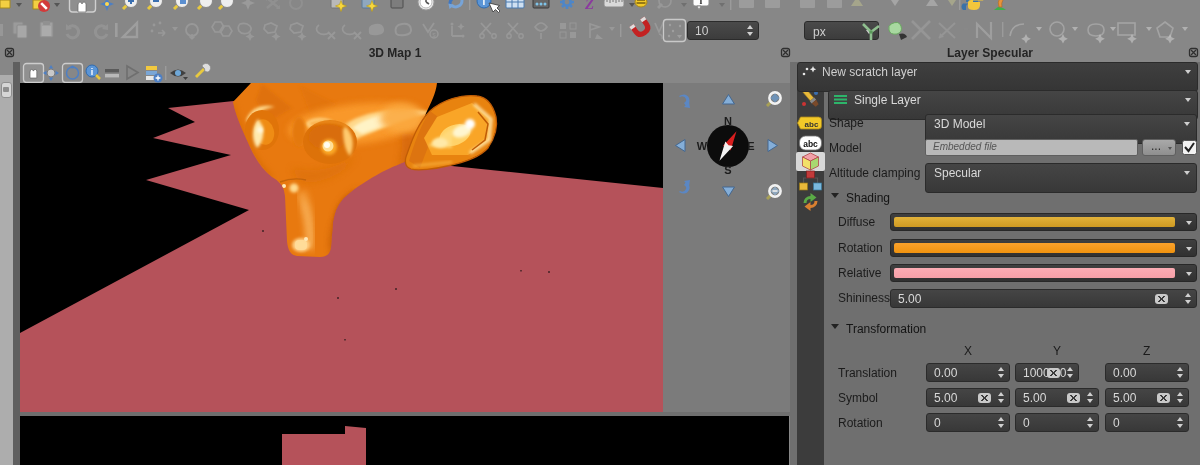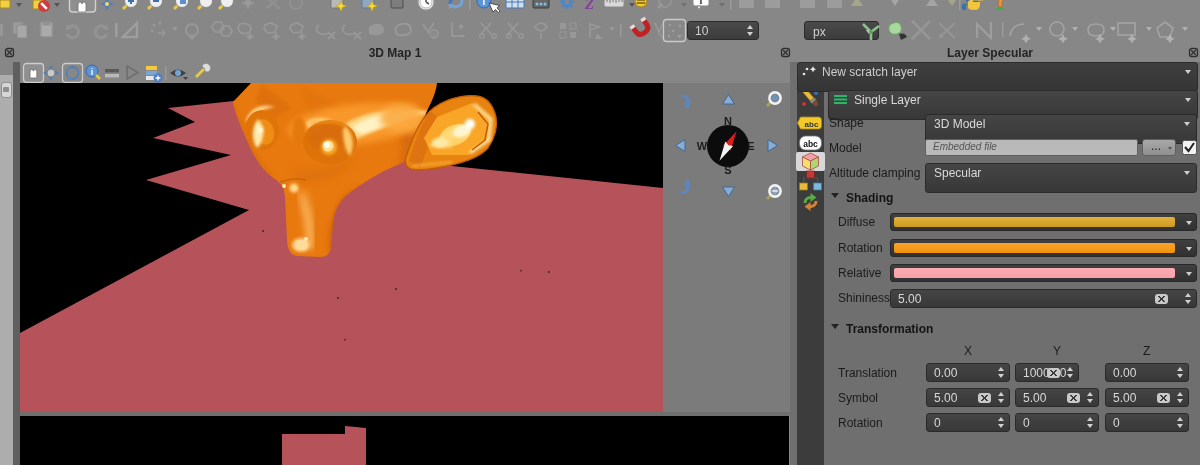--- a/index.html
+++ b/index.html
@@ -9,21 +9,21 @@
 .combo .tx{position:absolute;left:8px;top:1px;white-space:nowrap}
 .carr{position:absolute;right:6px;top:7px;width:0;height:0;border-left:3px solid transparent;border-right:3px solid transparent;border-top:4px solid #cfcfcf}
 .spin{position:absolute;height:19px;border:1px solid #2b2b2b;border-radius:3px;background:linear-gradient(#454545,#383838);box-sizing:border-box;color:#d9d9d9;font-size:12px}
 .spin .tx{position:absolute;left:7px;top:2px;white-space:nowrap}
 .upd{position:absolute;right:5px;top:3px;width:0;height:0;border-left:3.5px solid transparent;border-right:3.5px solid transparent;border-bottom:4.5px solid #d0d0d0}
 .dnd{position:absolute;right:5px;bottom:3px;width:0;height:0;border-left:3.5px solid transparent;border-right:3.5px solid transparent;border-top:4.5px solid #d0d0d0}
 .clr{position:absolute;width:13px;height:10px;border-radius:3px;background:#c9c9c9}
 .clr:before{content:"";position:absolute;left:3px;top:2px;width:7px;height:6px;background:
  linear-gradient(45deg,transparent 40%,#3a3a3a 40%,#3a3a3a 60%,transparent 60%),
  linear-gradient(-45deg,transparent 40%,#3a3a3a 40%,#3a3a3a 60%,transparent 60%)}
-.grphd{position:absolute;font-size:12px;font-weight:700;color:#141414}
+.grphd{position:absolute;font-size:12px;font-weight:400;color:#141414}
 .tri{position:absolute;width:0;height:0;border-left:4.5px solid transparent;border-right:4.5px solid transparent;border-top:5.5px solid #222}
 </style></head><body>
 
 <svg class="abs" style="left:0;top:0" width="1200" height="46">
 <rect x="0" y="0" width="1200" height="46" fill="#878787"></rect>
 <g id="row1">
 
  <path d="M0 0 L10 0 L10 8 L0 8 Z" fill="#f3cf42" stroke="#a78a1a" stroke-width="1"></path>
  <path d="M16 3 l6 0 l-3 4 z" fill="#555"></path>
  <rect x="33" y="0" width="11" height="9" fill="#f3cf42" stroke="#a78a1a"></rect>

